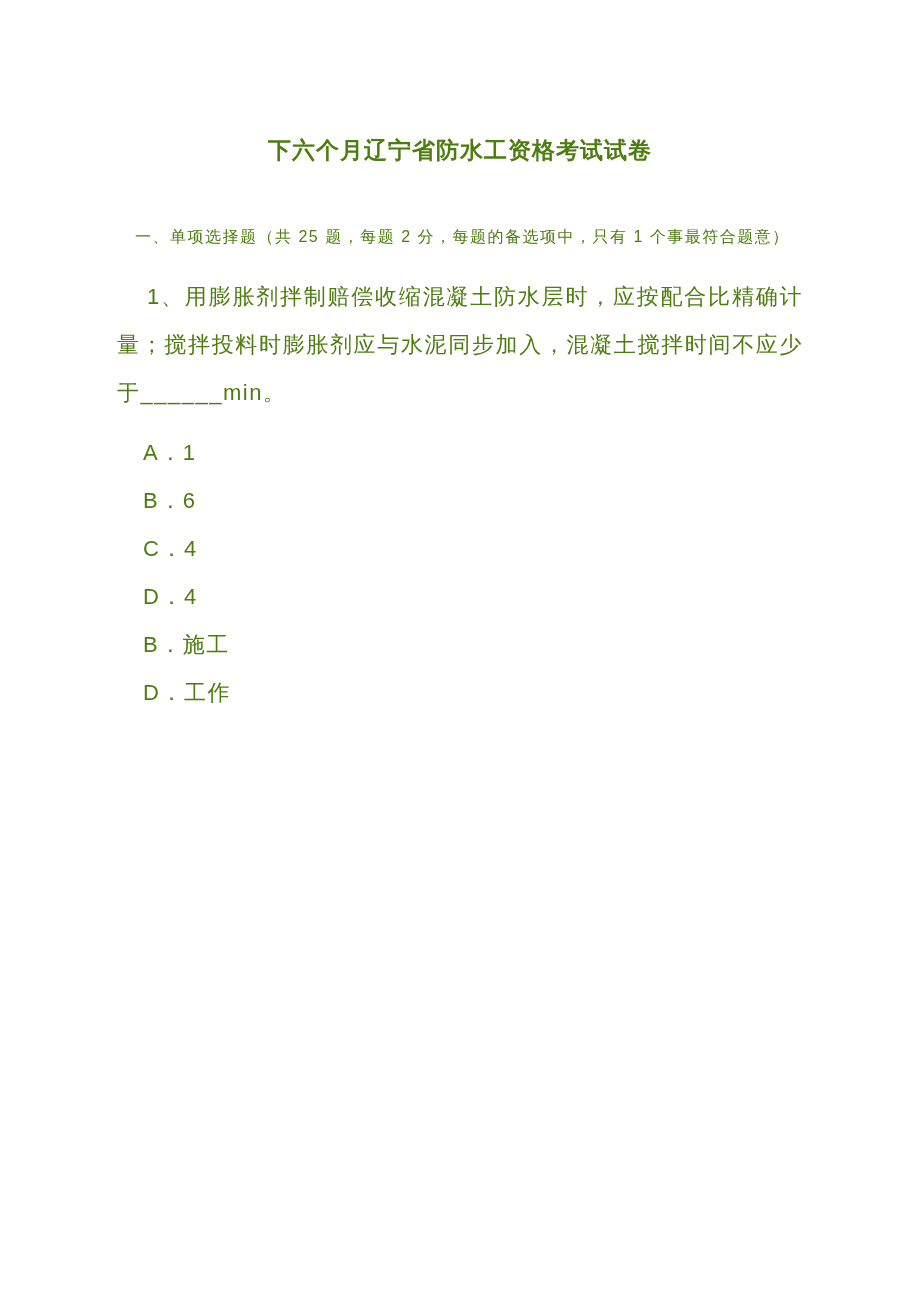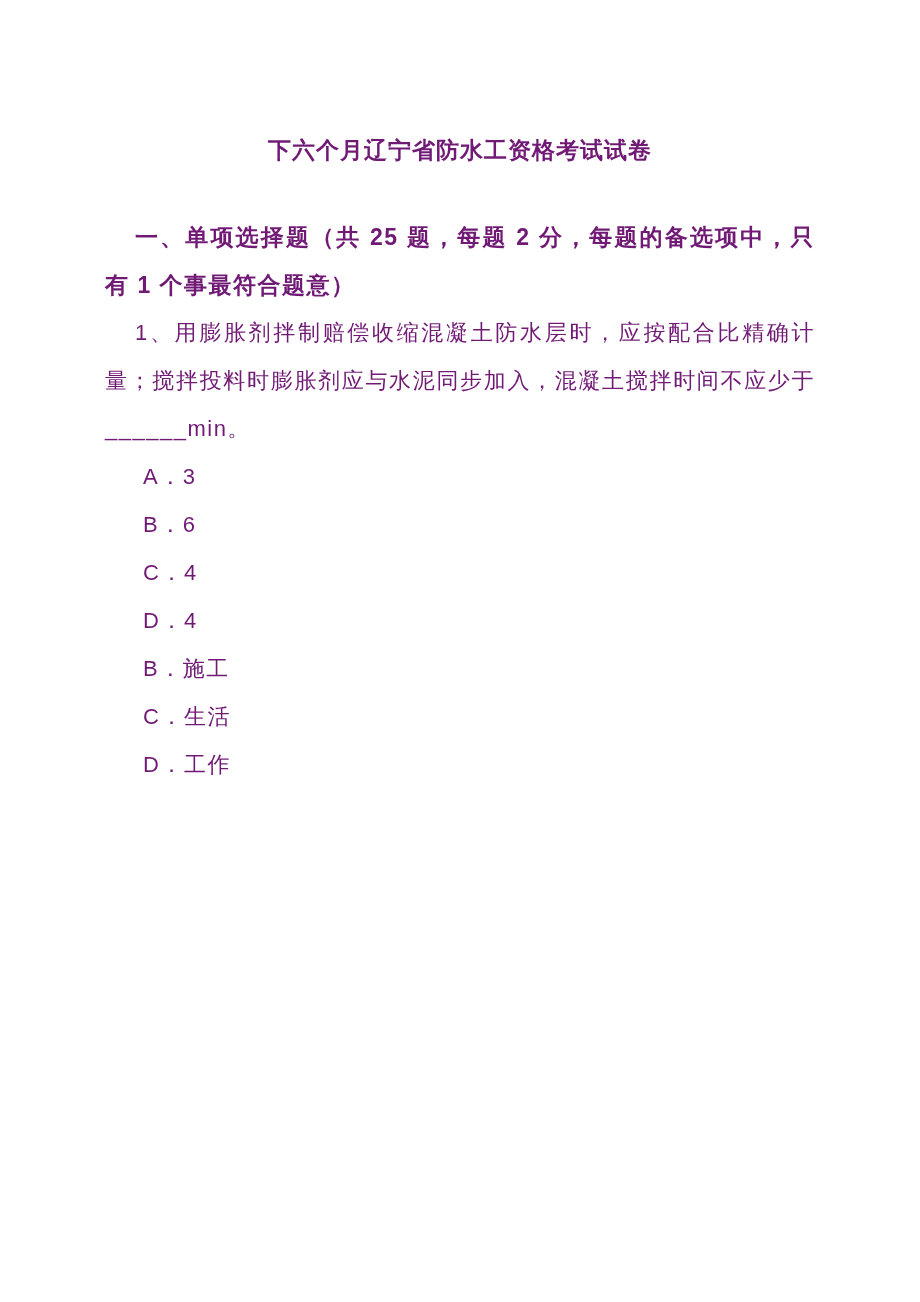--- a/index.html
+++ b/index.html
@@ -6,48 +6,48 @@
     margin: 0;
     padding: 0;
     background: #ffffff;
   }
   .page {
     position: relative;
     width: 920px;
     height: 1302px;
     margin: 0 auto;
     background: #ffffff;
-    color: #701a75;
+    color: #4d7c0f;
     font-family: "Liberation Sans", "DejaVu Sans", sans-serif;
     box-sizing: border-box;
     padding: 126px 105px 0 105px;
     overflow: hidden;
   }
   .doc-title {
     margin: 0;
     font-size: 23px;
     font-weight: bold;
     text-align: center;
     line-height: 48px;
     letter-spacing: 1px;
   }
   .section-heading {
     margin: 39px 0 0 0;
-    font-size: 23px;
-    font-weight: bold;
+    font-size: 16px;
+    font-weight: normal;
     line-height: 48px;
     text-indent: 30px;
     text-align: justify;
     letter-spacing: 1.5px;
   }
   .question-block {
     margin: 0;
   }
   .question-text {
-    margin: 0;
+    margin: 12px;
     font-size: 22px;
     font-weight: normal;
     line-height: 48px;
     text-indent: 30px;
     text-align: justify;
     letter-spacing: 1.5px;
   }
   .option-line {
     margin: 0;
     padding-left: 38px;
@@ -61,28 +61,27 @@
 <body>
 
 <div class="page">
 
   <h1 class="doc-title">下六个月辽宁省防水工资格考试试卷</h1>
 
   <p class="section-heading">一、单项选择题（共 25 题，每题 2 分，每题的备选项中，只有 1 个事最符合题意）</p>
 
   <section class="question-block">
     <p class="question-text">1、用膨胀剂拌制赔偿收缩混凝土防水层时，应按配合比精确计量；搅拌投料时膨胀剂应与水泥同步加入，混凝土搅拌时间不应少于______min。</p>
-    <p class="option-line">A．3</p>
+    <p class="option-line">A．1</p>
     <p class="option-line">B．6</p>
     <p class="option-line">C．4</p>
     <p class="option-line">D．4</p>
   </section>
 
   <section class="question-block">
     <p class="option-line">B．施工</p>
-    <p class="option-line">C．生活</p>
     <p class="option-line">D．工作</p>
   </section>
 
   <section class="question-block">
   </section>
 
 </div>
 
 </body></html>

